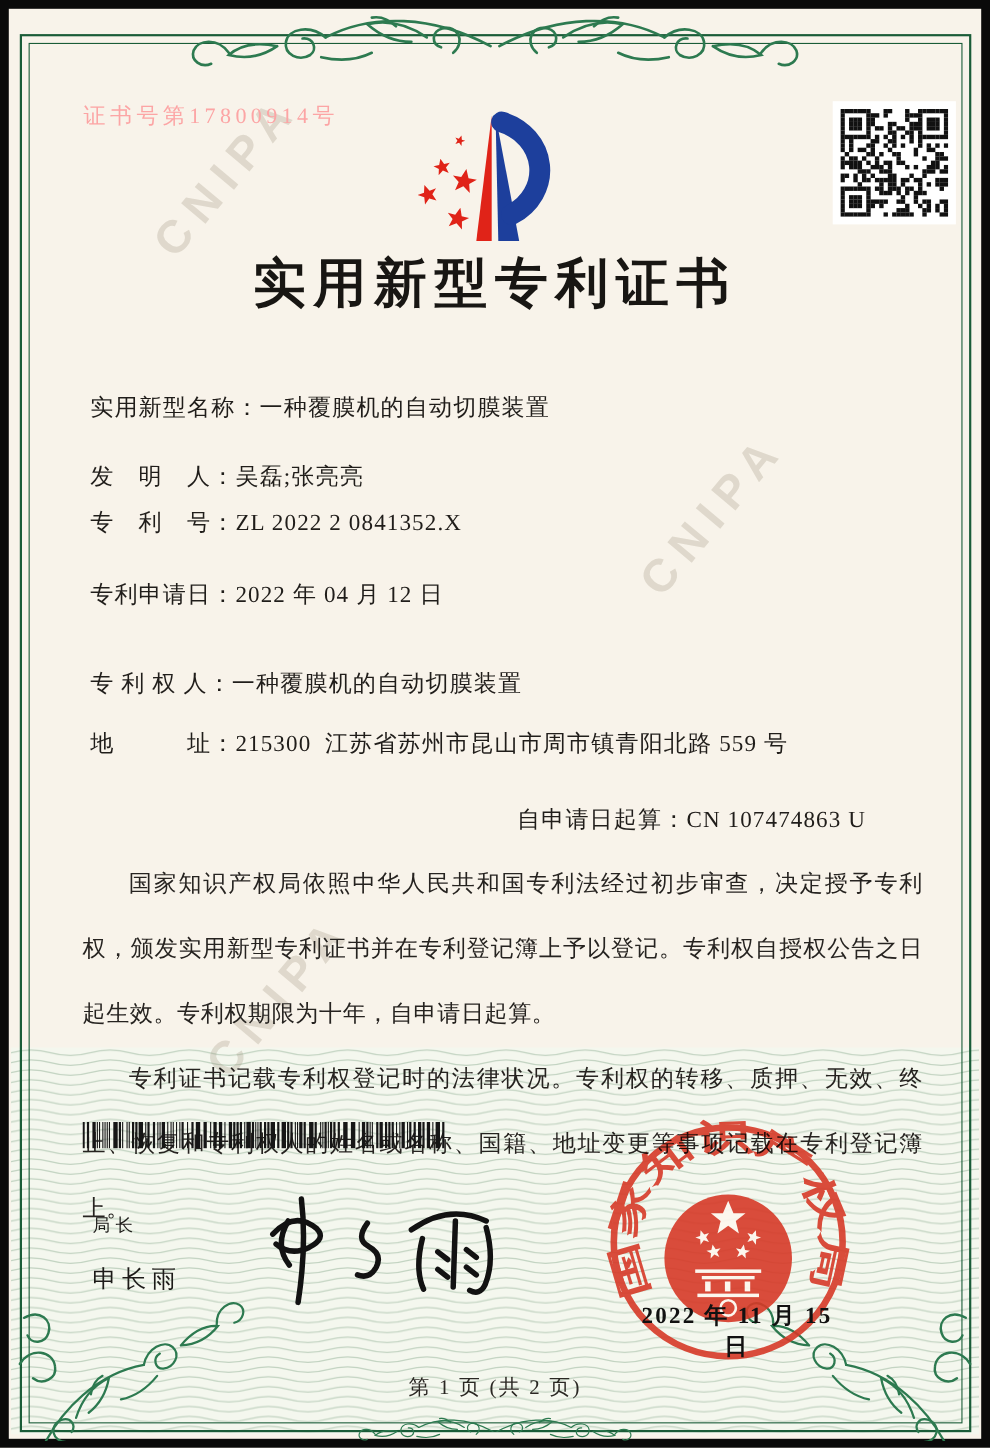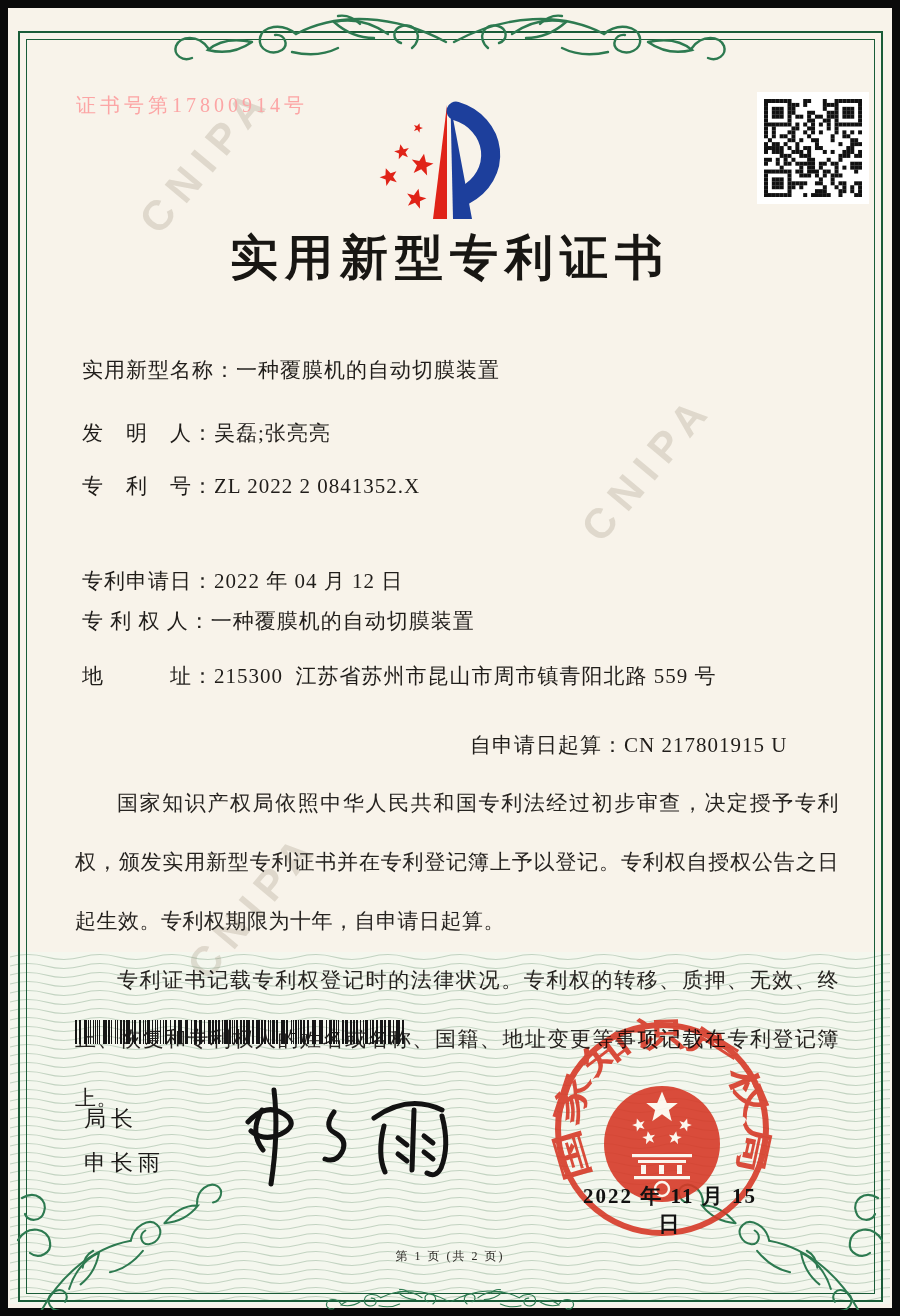--- a/index.html
+++ b/index.html
@@ -16,26 +16,26 @@
   .logo{position:absolute;left:362px;top:98px;width:190px;height:130px;}
   .qr-wrap{position:absolute;left:757px;top:92px;width:112px;height:112px;background:#fff;}
   .qr-wrap svg{position:absolute;left:7px;top:7px;}
   .title{position:absolute;left:0;right:0;top:226px;text-align:center;font-size:48px;font-weight:bold;letter-spacing:7px;color:#181613;}
   .row{position:absolute;left:82px;font-size:21px;color:#201d1a;letter-spacing:1px;white-space:pre;}
   .row .lbl{white-space:pre;}
   .row2col .pair2{position:absolute;left:388px;top:0;white-space:pre;}
   .paras{position:absolute;left:75px;top:774px;width:764px;font-size:21px;line-height:59px;color:#262320;text-align:justify;}
   .paras p{margin:0;text-indent:2em;letter-spacing:0.5px;}
   .barcode{position:absolute;left:75px;top:1020px;width:335px;height:24px;}
-  .sig-title{position:absolute;left:84px;top:1104px;font-size:22px;letter-spacing:5px;color:#1c1a18;}
+  .sig-title{position:absolute;left:84px;top:1104px;font-size:16px;letter-spacing:5px;color:#1c1a18;}
   .sig-name{position:absolute;left:84px;top:1148px;font-size:22px;letter-spacing:5px;color:#1c1a18;text-align:right;}
   .signature{position:absolute;left:228px;top:1082px;width:250px;height:110px;}
   .seal{position:absolute;left:545px;top:1012px;width:234px;height:234px;opacity:0.9;mix-blend-mode:multiply;}
   .seal-date{position:absolute;left:570px;top:1182px;width:200px;text-align:center;font-size:21px;letter-spacing:2px;color:#111;font-weight:bold;z-index:5;}
-  .footer{position:absolute;left:0;right:0;top:1248px;text-align:center;font-size:12px;letter-spacing:2px;color:#2a2723;}
+  .footer{position:absolute;left:0;right:0;top:1248px;text-align:center;font-size:19px;letter-spacing:2px;color:#2a2723;}
   .wm{position:absolute;font-family:"Liberation Sans","DejaVu Sans",sans-serif;font-size:42px;font-weight:bold;letter-spacing:10px;color:rgba(158,148,124,0.28);transform:rotate(-50deg);transform-origin:left top;z-index:2;}
   .wm1{left:130px;top:212px;}
   .wm2{left:572px;top:520px;}
   .wm3{left:178px;top:958px;}
   .orn{position:absolute;z-index:3;pointer-events:none;}
   .orn-top{left:0;top:0;width:900px;height:66px;}
   .orn-bl{left:8px;top:1178px;width:250px;height:132px;}
   .orn-br{right:8px;top:1178px;width:250px;height:132px;transform:scaleX(-1);}
   .orn-bottom{left:0;top:1282px;width:900px;height:34px;}
 </style>
@@ -437,26 +437,26 @@
           <rect x="74.48" y="94.08" width="4" height="4" fill="#111"></rect>
           <rect x="90.16" y="94.08" width="4" height="4" fill="#111"></rect>
           <rect x="94.08" y="94.08" width="4" height="4" fill="#111"></rect>
         </svg>
     </div>
 
     <div class="title">实用新型专利证书</div>
 
     <div class="row" style="top:356px"><span class="lbl">实用新型名称：</span><span>一种覆膜机的自动切膜装置</span></div>
     <div class="row" style="top:419px"><span class="lbl">发　明　人：</span><span>吴磊;张亮亮</span></div>
-    <div class="row" style="top:472px"><span class="lbl">专　利　号：</span><span>ZL 2022 2 0841352.X</span></div>
-    <div class="row" style="top:567px"><span class="lbl">专利申请日：</span><span>2022 年 04 月 12 日</span></div>
+    <div class="row" style="top:461px"><span class="lbl">专　利　号：</span><span>ZL 2022 2 0841352.X</span></div>
+    <div class="row" style="top:526px"><span class="lbl">专利申请日：</span><span>2022 年 04 月 12 日</span></div>
     <div class="row" style="top:607px"><span class="lbl">专 利 权 人：</span><span>一种覆膜机的自动切膜装置</span></div>
     <div class="row" style="top:662px"><span class="lbl">地　　　址：</span><span>215300  江苏省苏州市昆山市周市镇青阳北路 559 号</span></div>
     <div class="row row2col" style="top:731px">
-      <span class="pair2"><span class="lbl">自申请日起算：</span><span>CN 217801915 U</span></span>
+      <span class="pair2"><span class="lbl">自申请日起算：</span><span>CN 107474863 U</span></span>
     </div>
 
     <div class="paras">
       <p>国家知识产权局依照中华人民共和国专利法经过初步审查，决定授予专利权，颁发实用新型专利证书并在专利登记簿上予以登记。专利权自授权公告之日起生效。专利权期限为十年，自申请日起算。</p>
       <p>专利证书记载专利权登记时的法律状况。专利权的转移、质押、无效、终止、恢复和专利权人的姓名或名称、国籍、地址变更等事项记载在专利登记簿上。</p>
     </div>
 
     <svg class="barcode" id="barcode-svg" width="335" height="24">
         <rect x="0" y="0" width="2" height="24" fill="#161616"></rect>
         <rect x="4" y="0" width="2" height="24" fill="#161616"></rect>

